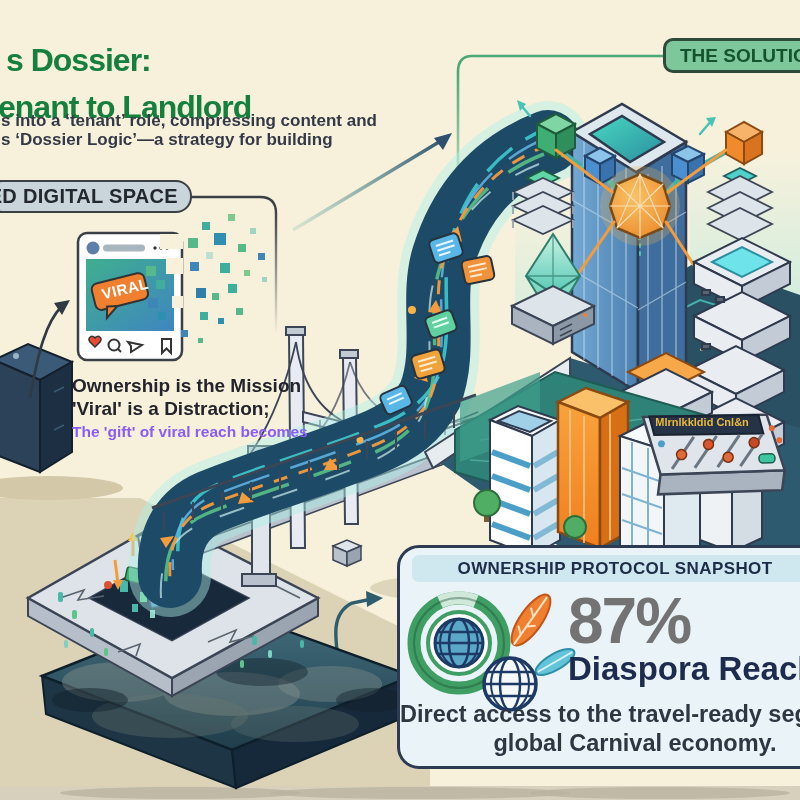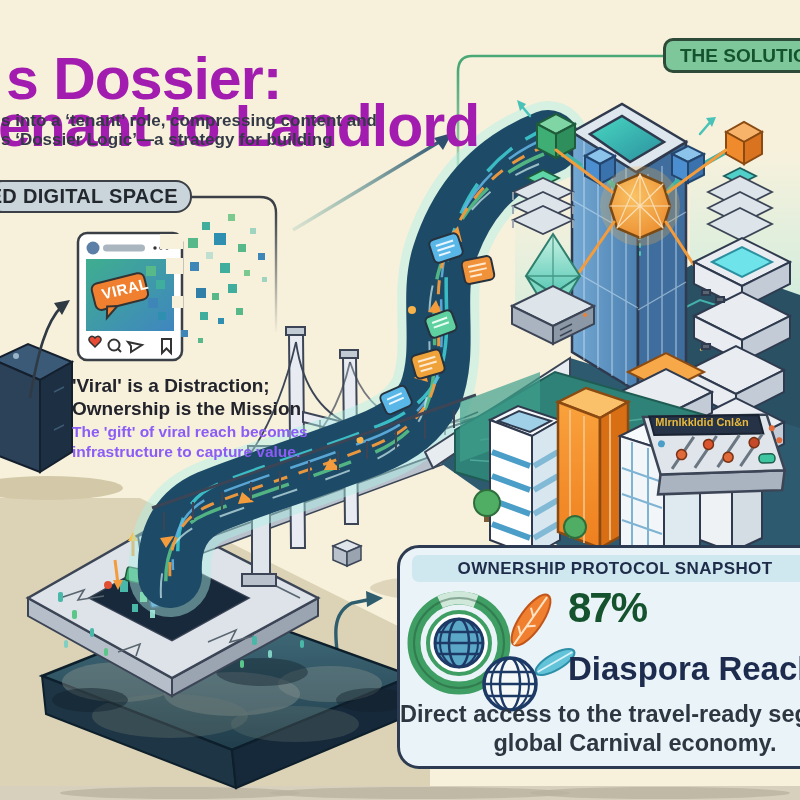--- a/index.html
+++ b/index.html
@@ -2,41 +2,41 @@
 <html><head>
 <meta charset="utf-8">
 <style>
   html,body{margin:0;padding:0;}
   body{width:800px;height:800px;overflow:hidden;background:#f7f1dc;
        font-family:"Liberation Sans",sans-serif;position:relative;}
   .stage{position:absolute;inset:0;}
   .art{position:absolute;left:0;top:0;}
   .abs{position:absolute;}
   
-  .title{left:0;top:16px;color:#a21caf;font-weight:800;line-height:47px;font-size:59px;letter-spacing:-1px;white-space:nowrap;}
+  .title{left:0;top:16px;color:#15803d;font-weight:800;line-height:47px;font-size:32px;letter-spacing:-1px;white-space:nowrap;}
   .title .t1{display:block;margin-left:6px;}
   .title .t2{display:block;margin-left:-2px;}
   .intro{left:1px;top:104px;color:#343947;font-weight:700;font-size:17px;line-height:18.5px;white-space:nowrap;margin-top:8px;}
   
   .badge1{left:-14px;top:180px;width:206px;height:33px;background:#c9d5da;border:2.5px solid #3a4046;
           border-radius:16px;display:flex;align-items:center;justify-content:flex-end;padding-right:12px;
           font-weight:800;font-size:20px;color:#23282e;letter-spacing:.3px;white-space:nowrap;box-sizing:border-box;}
   .badge2{left:663px;top:38px;width:170px;height:35px;background:#7dc79a;border:3px solid #2e4a38;
           border-radius:10px;display:flex;align-items:center;padding-left:14px;
           font-weight:800;font-size:19px;color:#14532d;white-space:nowrap;box-sizing:border-box;}
   
   .vheading{left:72px;top:375px;color:#23232b;font-weight:800;font-size:19px;line-height:22.5px;white-space:nowrap;}
   .vbody{left:72px;top:422px;color:#8b5cf6;font-weight:700;font-size:15.5px;line-height:20px;white-space:nowrap;}
   
   .panel{left:397px;top:545px;width:440px;height:224px;background:#eaf3f7;border:3px solid #2c3b52;
          border-radius:22px;box-sizing:border-box;}
   .pheader{left:412px;top:555px;width:406px;height:27px;background:#cfe7ef;border-radius:7px;
            display:flex;align-items:center;justify-content:center;font-weight:800;font-size:17px;
            color:#1e2b49;letter-spacing:.4px;white-space:nowrap;}
-  .statv{left:568px;top:584px;color:#14532d;font-weight:800;font-size:42px;letter-spacing:-2px;white-space:nowrap;}
+  .statv{left:568px;top:584px;color:#737373;font-weight:800;font-size:64px;letter-spacing:-2px;white-space:nowrap;}
   .statl{left:568px;top:650px;color:#1d2b4f;font-weight:800;font-size:33px;white-space:nowrap;}
   .pdesc{left:400px;top:700px;width:470px;text-align:center;color:#2e3642;font-weight:600;
          font-size:23.5px;line-height:29px;white-space:nowrap;}
 </style>
 </head>
 <body>
 
 <div class="stage">
 
 <svg class="art" width="800" height="800" viewBox="0 0 800 800">
@@ -509,26 +509,25 @@
 </div>
 
 <div class="abs badge2">
   <span>THE SOLUTION: T</span>
 </div>
 
 <div class="abs" style="left:99px;top:280px;transform:rotate(-14deg);width:52px;text-align:center;
      color:#fff;font-weight:800;font-size:15px;letter-spacing:.5px;">VIRAL</div>
 
 <div class="abs vheading">
+  <div>Ownership is the Mission</div>
   <div>'Viral' is a Distraction;</div>
-  <div>Ownership is the Mission</div>
 </div>
 <div class="abs vbody">
   <div>The 'gift' of viral reach becomes</div>
-  <div>infrastructure to capture value.</div>
 </div>
 
 <div class="abs panel"></div>
 <div class="abs pheader">
   <span>OWNERSHIP PROTOCOL SNAPSHOT</span>
 </div>
 
 <svg class="abs" style="left:397px;top:570px;" width="190" height="160" viewBox="0 0 190 160">
   <circle cx="62" cy="73" r="45" fill="none" stroke="#3f9e63" stroke-width="13"></circle>
   <path d="M43,32.2 A45,45 0 0 1 79,31.3" fill="none" stroke="#cfe8d9" stroke-width="13"></path>

